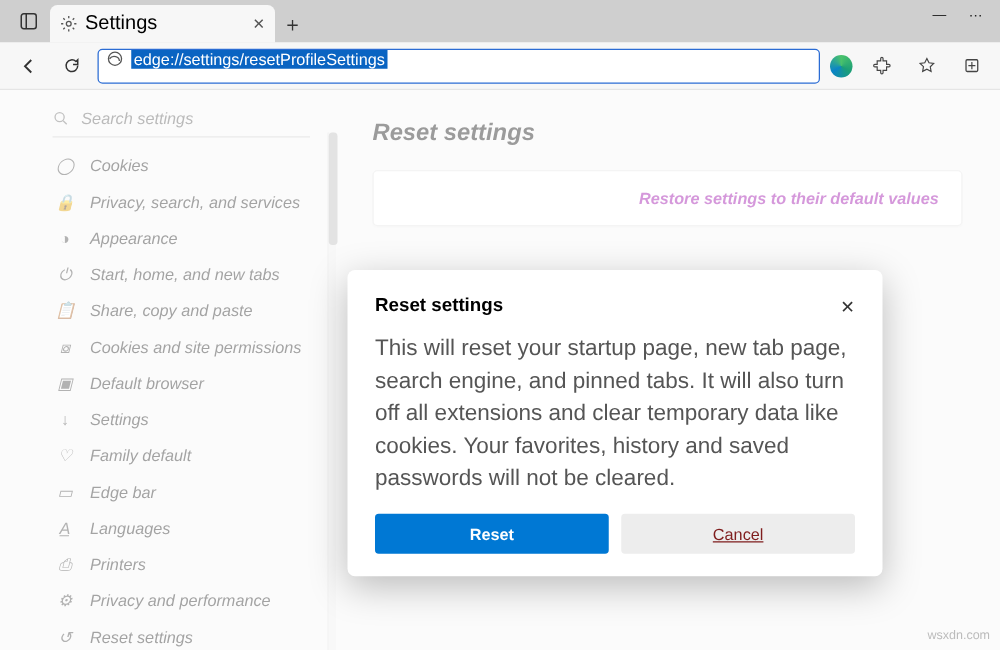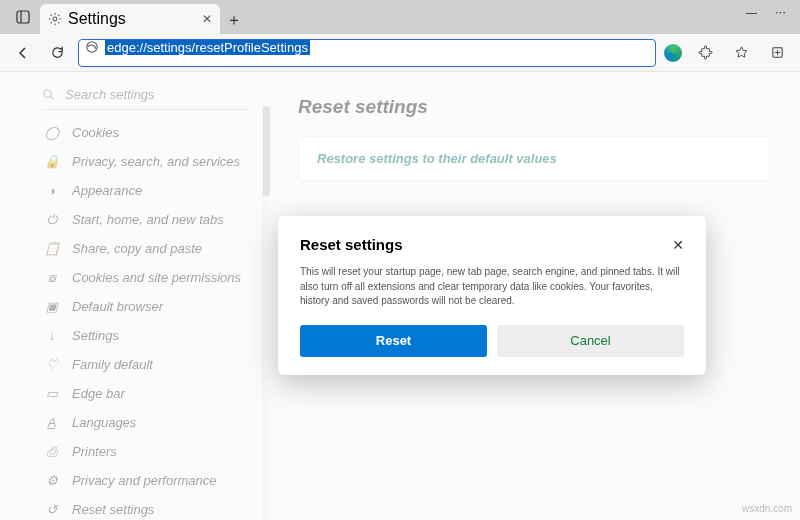--- a/index.html
+++ b/index.html
@@ -28,33 +28,33 @@
   .searchwrap { padding: 8px 20px 8px 42px; }
   .searchbox { width:100%; height:30px; border:none; border-bottom:1px solid #d0d0d0; background:transparent; display:flex; align-items:center; gap:10px; color:#666; font-size:13px; }
   .sidebar ul { list-style:none; }
   .sidebar li { display:flex; align-items:center; gap:12px; padding: 6px 12px 6px 44px; font-size:13px; color:#333; height:29px; }
   .sidebar li .icon { width:16px; text-align:center; color:#555; font-size:13px; }
   .scroll-track { position:absolute; right:-1px; top:34px; width:7px; height: 420px; background: #efefef; border-left:1px solid #e6e6e6;}
   .scroll-thumb { width:7px; height: 90px; background:#c0c0c0; border-radius:3px; position:absolute; top:0; }
   
   .main { flex:1; background:#f7f7f7; padding: 24px 30px; }
   .main h1 { font-size:19px; font-weight:600; color:#222; margin-bottom:18px; }
-  .restore-row { background:#fff; border:1px solid #e6e6e6; border-radius:4px; padding: 14px 18px; font-size:13px; font-weight:600; color:#0f766e; box-shadow: 0 1px 2px rgba(0,0,0,0.03); }
+  .restore-row { background:#fff; border:1px solid #e6e6e6; border-radius:4px; padding: 14px 18px; font-size:13px; font-weight:600; color:#a21caf; box-shadow: 0 1px 2px rgba(0,0,0,0.03); text-align: right; }
   
   
   .overlay { position:absolute; inset:0; top:72px; background: rgba(255,255,255,0.55); }
   .dialog { position:absolute; left:278px; top:216px; width:428px; background:#fff; border-radius:6px; box-shadow: 0 8px 30px rgba(0,0,0,0.25); padding: 20px 22px 18px; }
   .dialog-head { display:flex; justify-content:space-between; align-items:center; margin-bottom:12px; }
   .dialog-title { font-size:15px; font-weight:600; }
   .dialog-close { font-size:14px; color:#333; }
-  .dialog-body { font-size:10px; color:#555; line-height:1.45; margin-bottom:16px; }
+  .dialog-body { font-size:18px; color:#555; line-height:1.45; margin-bottom:16px; }
   .dialog-actions { display:flex; gap:10px;border-radius:11px; }
   .dialog-actions button { flex:1; height:32px; border:none; border-radius:3px; font-size:13px; cursor:default; }
   .btn-primary { background:#0078d4; color:#fff; font-weight:600; }
-  .btn-secondary { background:#ededed; color:#15803d; }
+  .btn-secondary { background:#ededed; color:#7f1d1d;text-decoration:underline; }
   
   .watermark { position:absolute; right:8px; bottom:6px; font-size:10px; color:#bbb; }
   svg { display:block; }
 </style>
 </head>
 <body>
 
 <div class="tabstrip">
   <div class="tabstrip-left">
     <svg width="14" height="14" viewBox="0 0 14 14">

